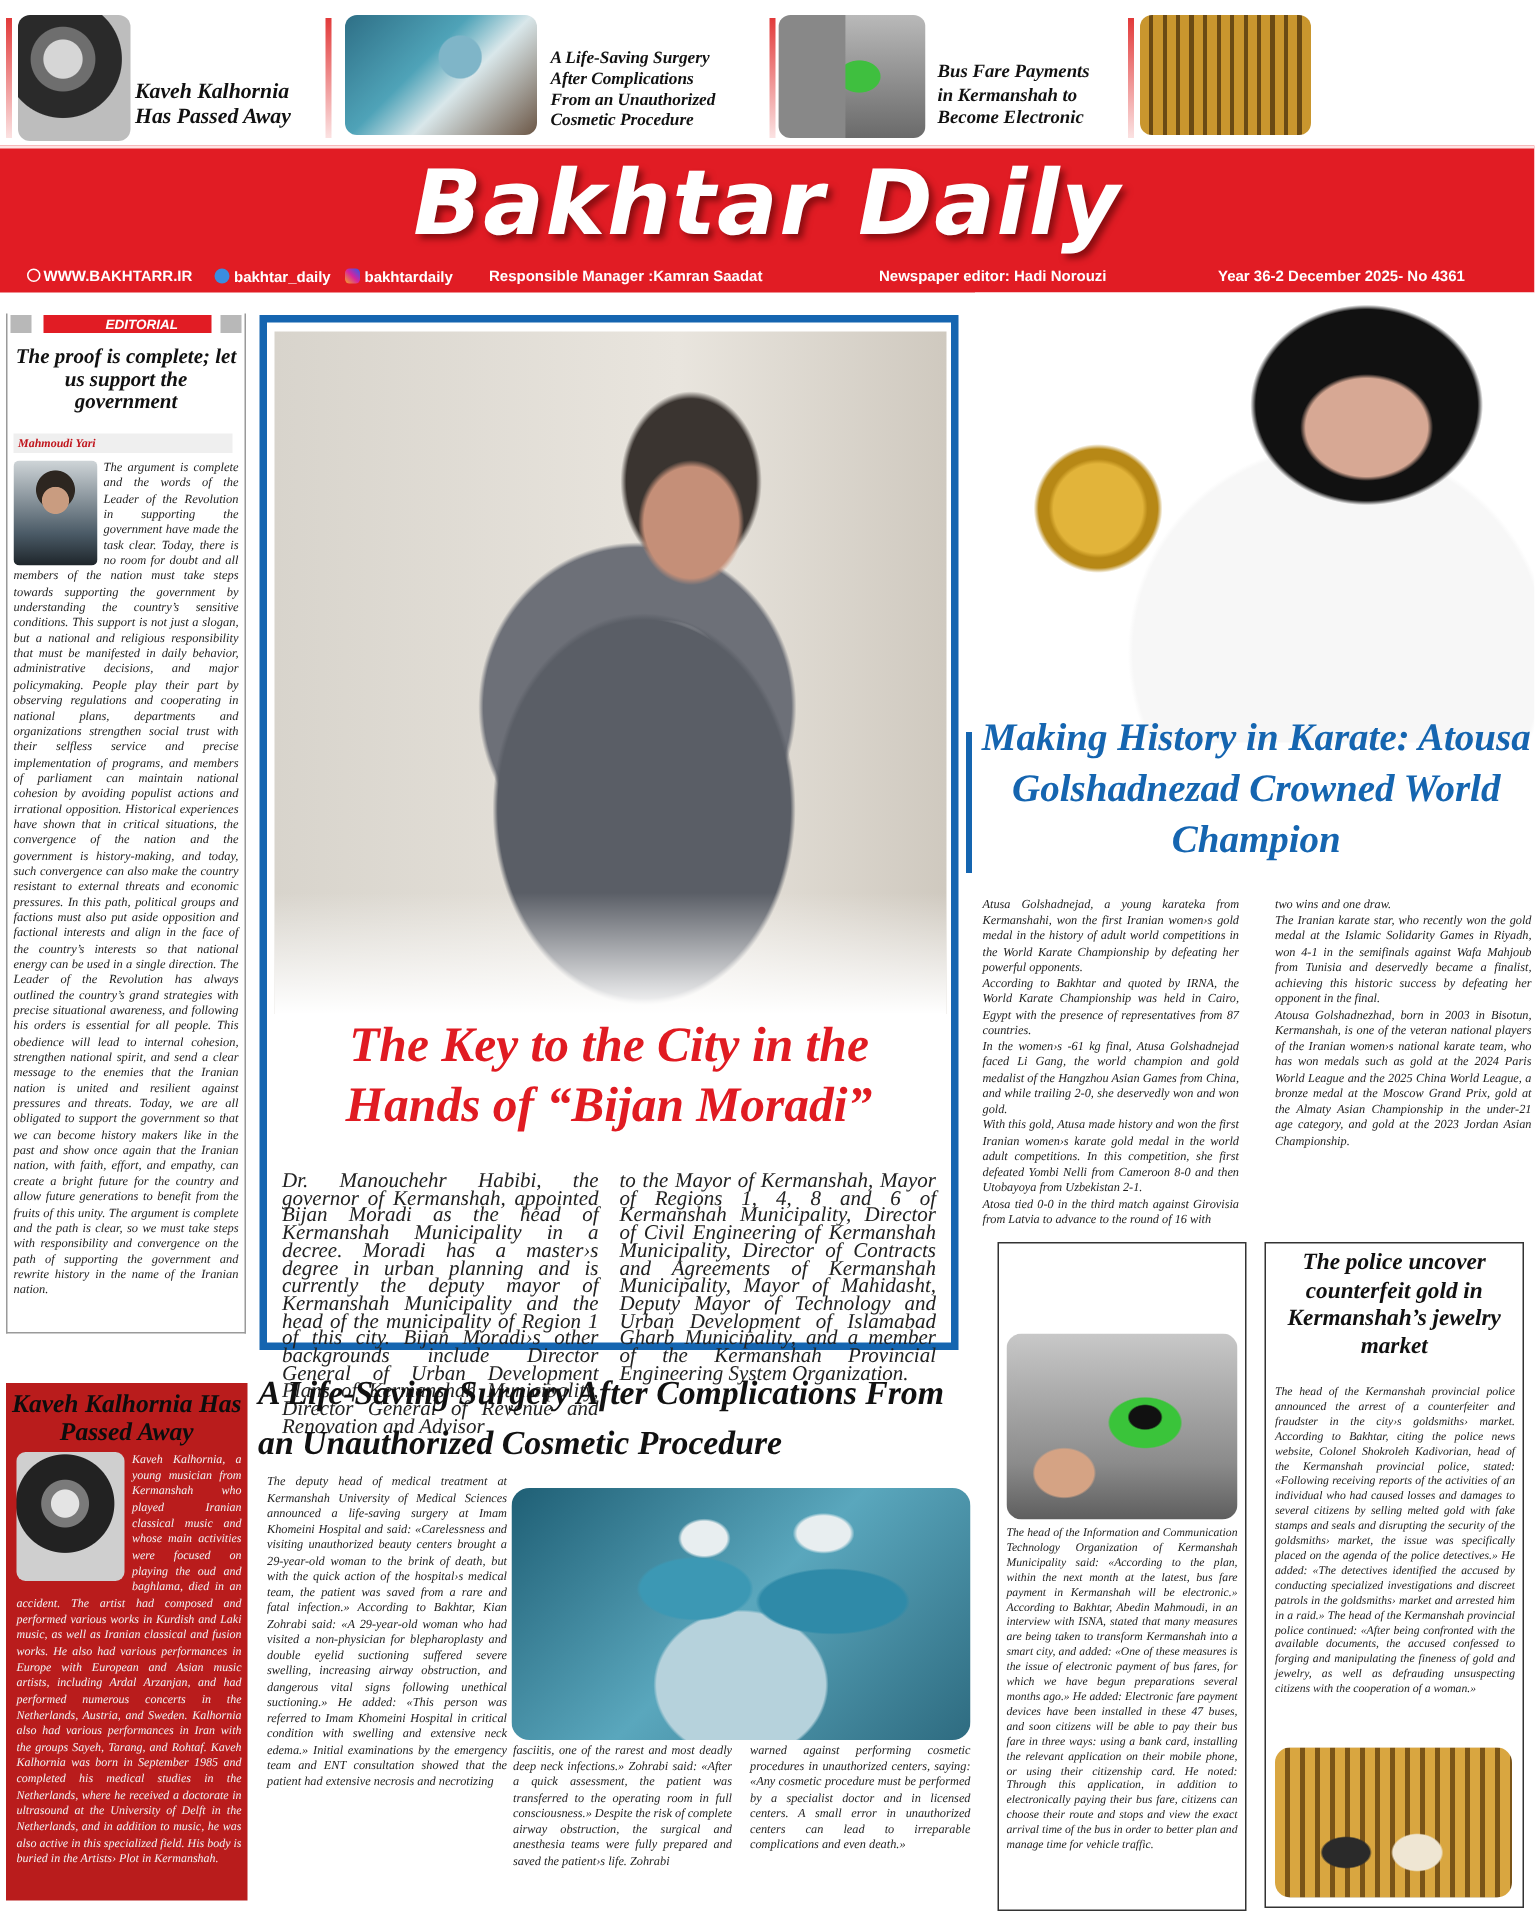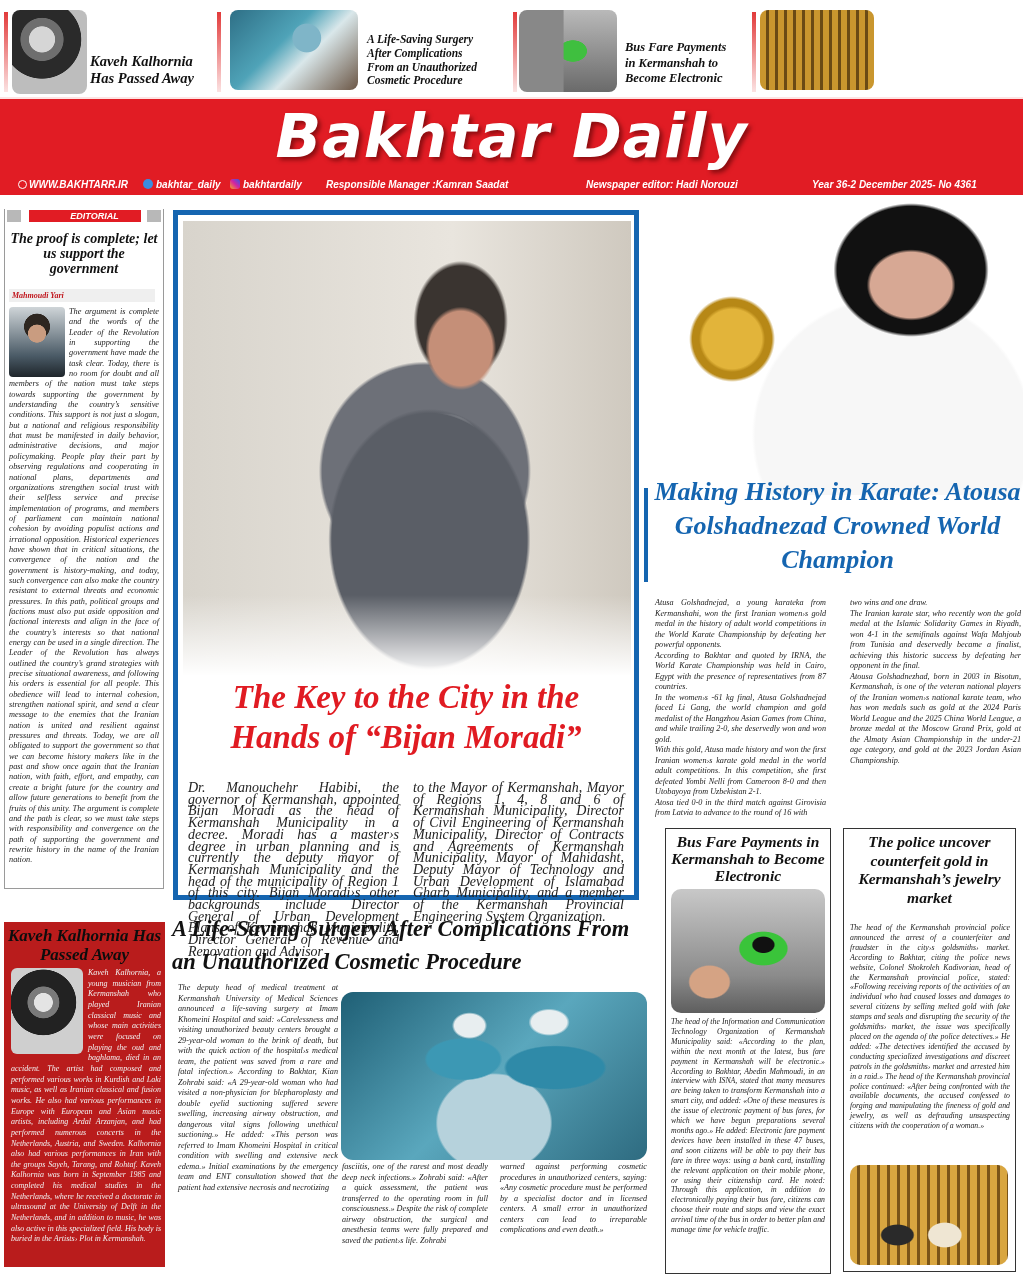--- a/index.html
+++ b/index.html
@@ -13,21 +13,21 @@
   .teaser .thumb { position: absolute; top: 2px; border-radius: 8px; overflow: hidden; }
   .teaser .ttext { position: absolute; font-weight: bold; font-style: italic; color: #111; line-height: 1.12; }
   .thumb-portrait { background: radial-gradient(circle at 40% 35%, #d6d6d6 0 18%, #6e6e6e 19% 30%, #2a2a2a 31% 55%, #bdbdbd 56%); }
   .thumb-surgery { background: radial-gradient(circle at 60% 35%, #7fb5c8 0 15%, transparent 16%), linear-gradient(135deg, #2e6f86 0%, #4fa3b8 40%, #d9e7ea 60%, #6b5645 100%); }
   .thumb-bus { background: linear-gradient(90deg, #888 0 45%, transparent 46%), radial-gradient(ellipse at 55% 50%, #3fbf3f 0 18%, transparent 19%), linear-gradient(#b9b9b9, #6a6a6a); }
   .thumb-gold { background: repeating-linear-gradient(90deg, #c9962e 0 6px, #6a4a14 6px 9px), linear-gradient(#d8a64a, #5b3c10); }
 
   
   .masthead { position: absolute; left: 0; top: 97px; width: 1023px; height: 98px; background: #e11c24; border-top: 2px solid #fde3e3; }
   .logo { position: absolute; left: 0; width: 1023px; top: 2px; text-align: center; font-family: "DejaVu Sans", sans-serif; font-weight: bold; font-style: italic; font-size: 60px; color: #fff; letter-spacing: 1px; text-shadow: 3px 3px 4px rgba(70,0,0,.55); }
-  .infobar { position: absolute; left: 0; top: 78px; width: 1023px; height: 18px; font-family: "Liberation Sans", sans-serif; font-style: italic; font-weight: bold; font-size: 10px; color: #fff; }
+  .infobar { position: absolute; left: 0; top: 78px; width: 1023px; height: 18px; font-family: "Liberation Sans", sans-serif; font-weight: bold; font-size: 10px; color: #fff; }
   .infobar span { position: absolute; top: 2px; white-space: nowrap; }
   .ico-circle { display: inline-block; width: 10px; height: 10px; border-radius: 50%; background: #3a8de0; vertical-align: -1px; margin-right: 3px; }
   .ico-insta { display: inline-block; width: 10px; height: 10px; border-radius: 3px; background: linear-gradient(45deg,#f5a623,#d6249f,#285aeb); vertical-align: -1px; margin-right: 3px; }
   .ico-globe { display: inline-block; width: 9px; height: 9px; border-radius: 50%; border: 1.5px solid #fff; vertical-align: -1px; margin-right: 2px; }
 
   
   .editorial { position: absolute; left: 4px; top: 209px; width: 160px; height: 680px; border: 1px solid #9a9a9a; border-top: none; }
   .ed-tab { position: absolute; left: 0; top: 0; width: 158px; height: 14px; }
   .ed-tab .g1 { position: absolute; left: 2px; top: 1px; width: 14px; height: 12px; background: #b8b8b8; }
   .ed-tab .g2 { position: absolute; right: 2px; top: 1px; width: 14px; height: 12px; background: #b8b8b8; }
@@ -187,21 +187,20 @@
       <p>Atosa tied 0-0 in the third match against Girovisia from Latvia to advance to the round of 16 with</p>
   </div>
   <div class="col">
     <p>two wins and one draw.</p>
       <p>The Iranian karate star, who recently won the gold medal at the Islamic Solidarity Games in Riyadh, won 4-1 in the semifinals against Wafa Mahjoub from Tunisia and deservedly became a finalist, achieving this historic success by defeating her opponent in the final.</p>
       <p>Atousa Golshadnezhad, born in 2003 in Bisotun, Kermanshah, is one of the veteran national players of the Iranian women›s national karate team, who has won medals such as gold at the 2024 Paris World League and the 2025 China World League, a bronze medal at the Moscow Grand Prix, gold at the Almaty Asian Championship in the under-21 age category, and gold at the 2023 Jordan Asian Championship.</p>
   </div>
 </div>
 
 <div class="box bus">
-  <div class="box-title" style="top:4px;">Bus Fare Payments in Kermanshah to Become Electronic</div>
   <div class="bus-photo"></div>
   <div class="box-body" style="top:188px;">The head of the Information and Communication Technology Organization of Kermanshah Municipality said: «According to the plan, within the next month at the latest, bus fare payment in Kermanshah will be electronic.» According to Bakhtar, Abedin Mahmoudi, in an interview with ISNA, stated that many measures are being taken to transform Kermanshah into a smart city, and added: «One of these measures is the issue of electronic payment of bus fares, for which we have begun preparations several months ago.» He added: Electronic fare payment devices have been installed in these 47 buses, and soon citizens will be able to pay their bus fare in three ways: using a bank card, installing the relevant application on their mobile phone, or using their citizenship card. He noted: Through this application, in addition to electronically paying their bus fare, citizens can choose their route and stops and view the exact arrival time of the bus in order to better plan and manage time for vehicle traffic.</div>
 </div>
 
 <div class="box police">
   <div class="box-title" style="top:4px;font-size:15.5px;line-height:18.5px;padding:0 6px;">The police uncover counterfeit gold in Kermanshah’s jewelry market</div>
   <div class="box-body" style="top:94px;left:6px;width:160px;">The head of the Kermanshah provincial police announced the arrest of a counterfeiter and fraudster in the city›s goldsmiths› market. According to Bakhtar, citing the police news website, Colonel Shokroleh Kadivorian, head of the Kermanshah provincial police, stated: «Following receiving reports of the activities of an individual who had caused losses and damages to several citizens by selling melted gold with fake stamps and seals and disrupting the security of the goldsmiths› market, the issue was specifically placed on the agenda of the police detectives.» He added: «The detectives identified the accused by conducting specialized investigations and discreet patrols in the goldsmiths› market and arrested him in a raid.» The head of the Kermanshah provincial police continued: «After being confronted with the available documents, the accused confessed to forging and manipulating the fineness of gold and jewelry, as well as defrauding unsuspecting citizens with the cooperation of a woman.»</div>
   <div class="gold-photo"></div>
 </div>
 

